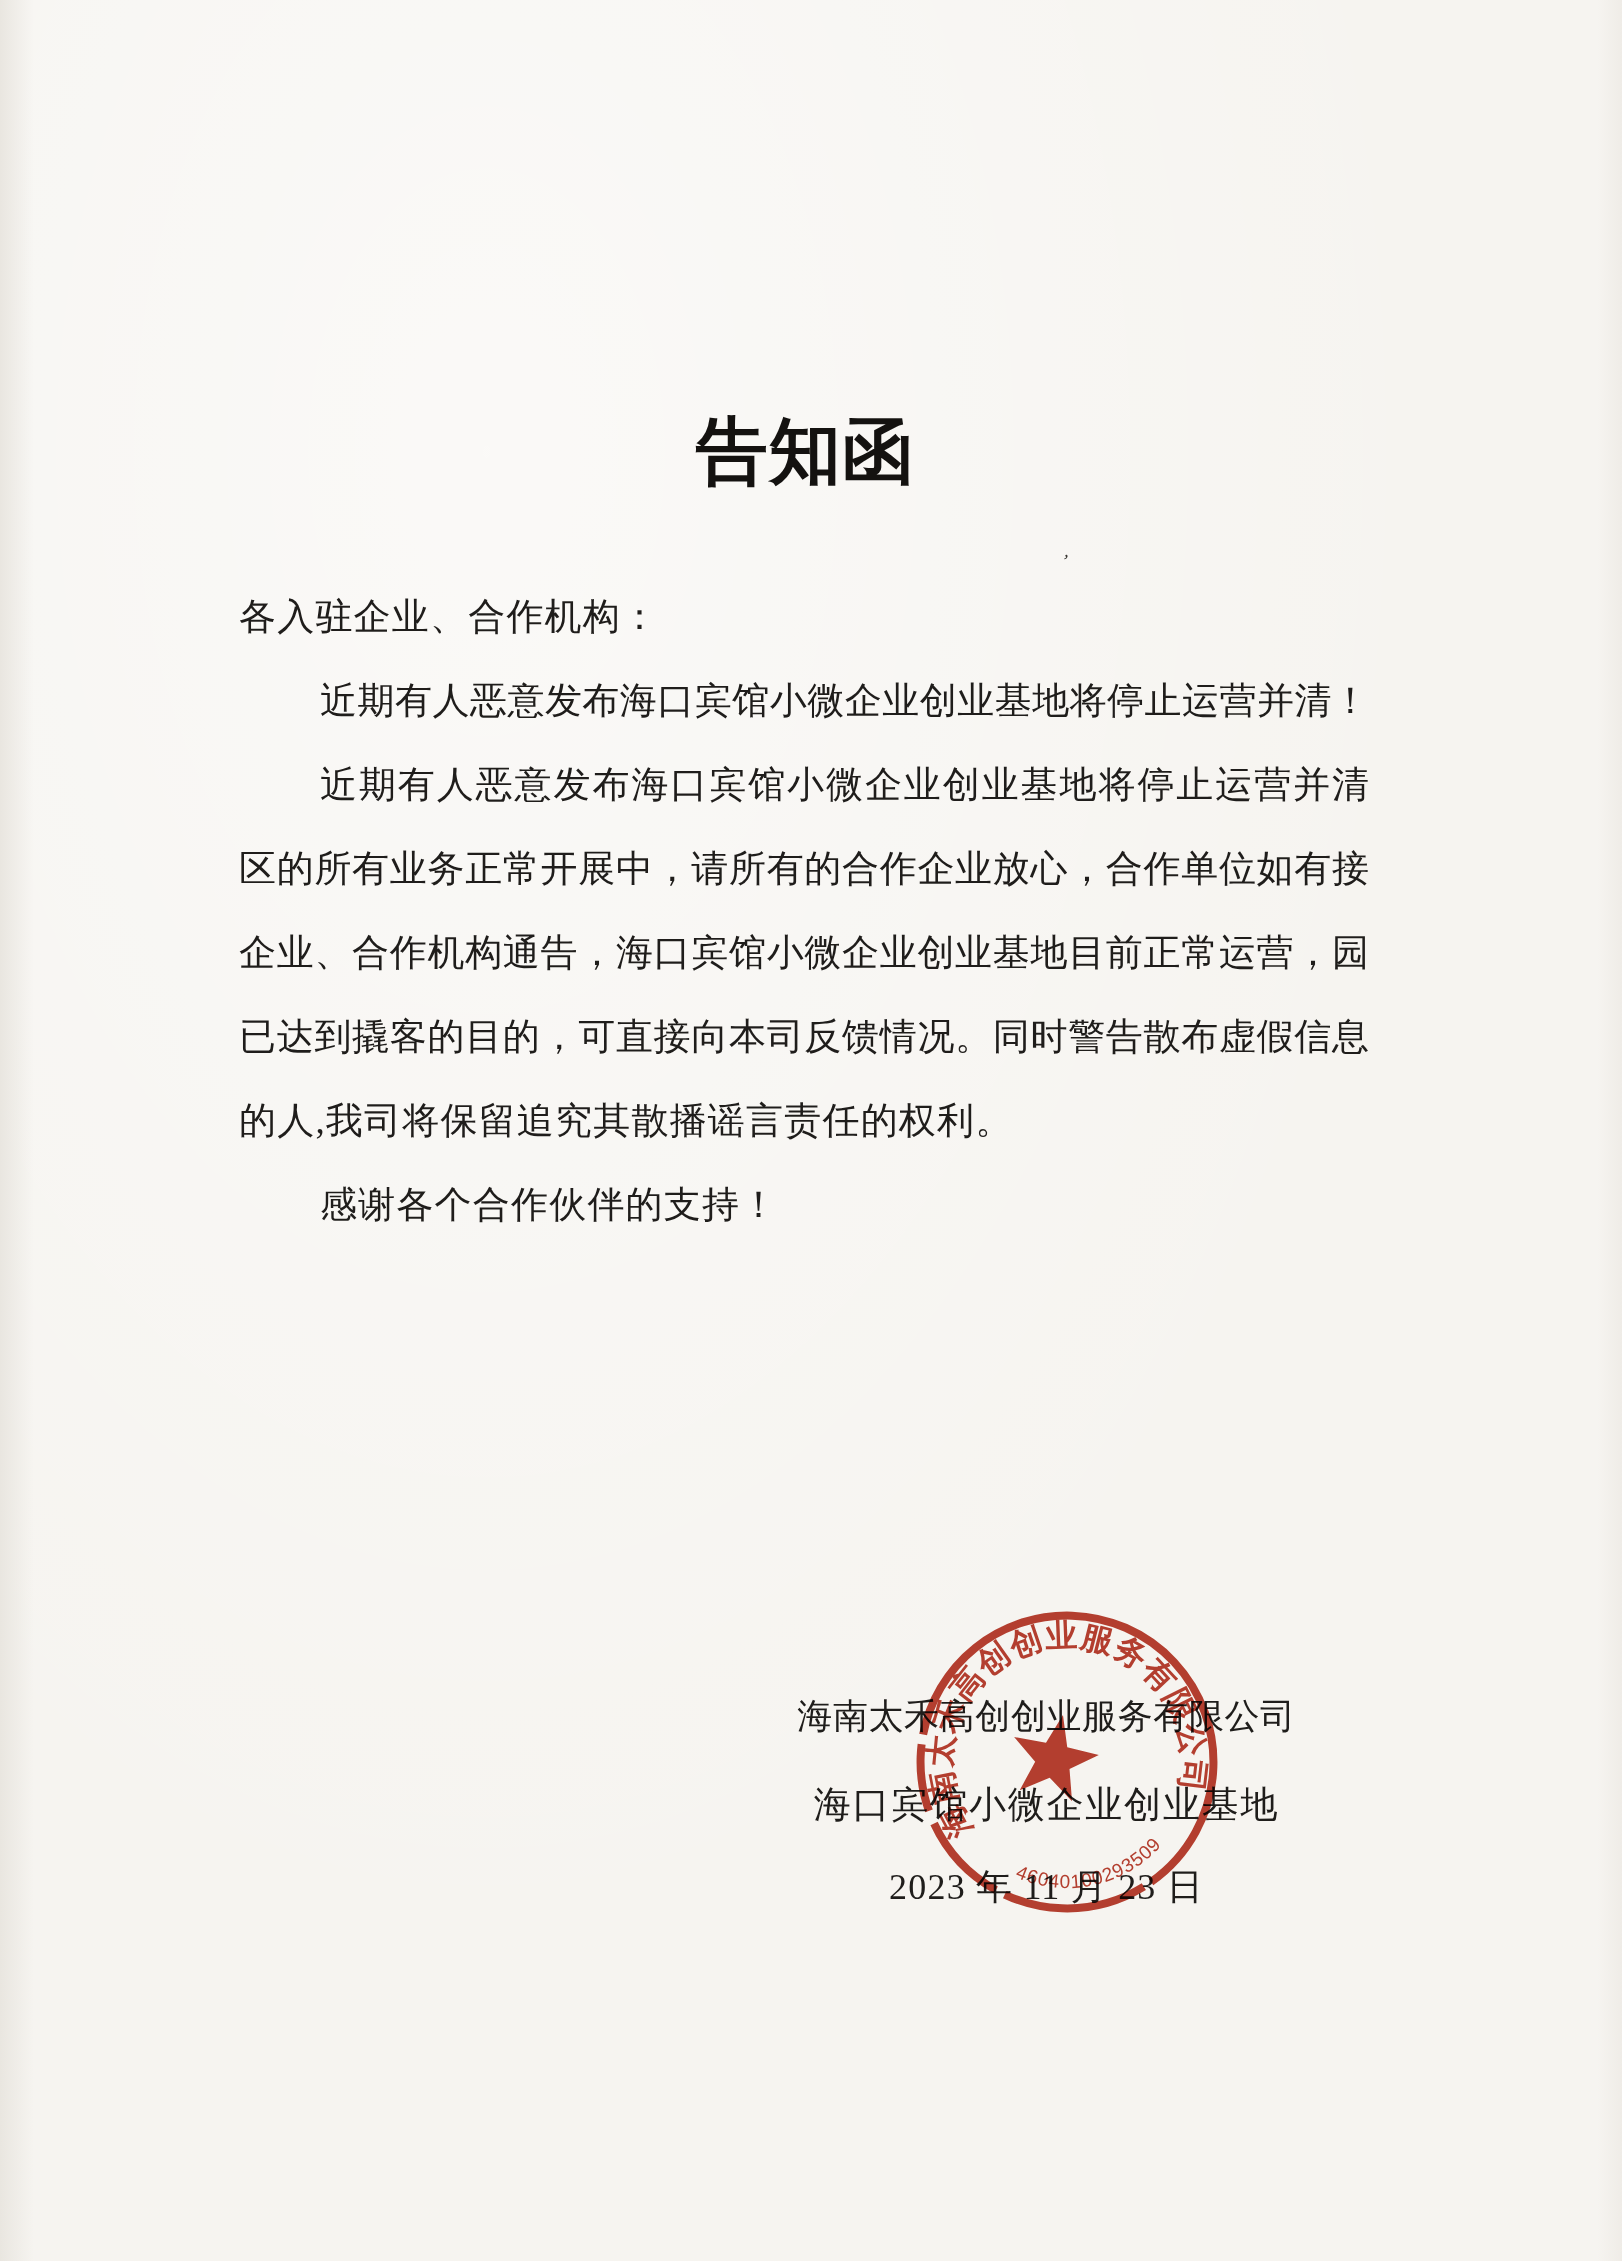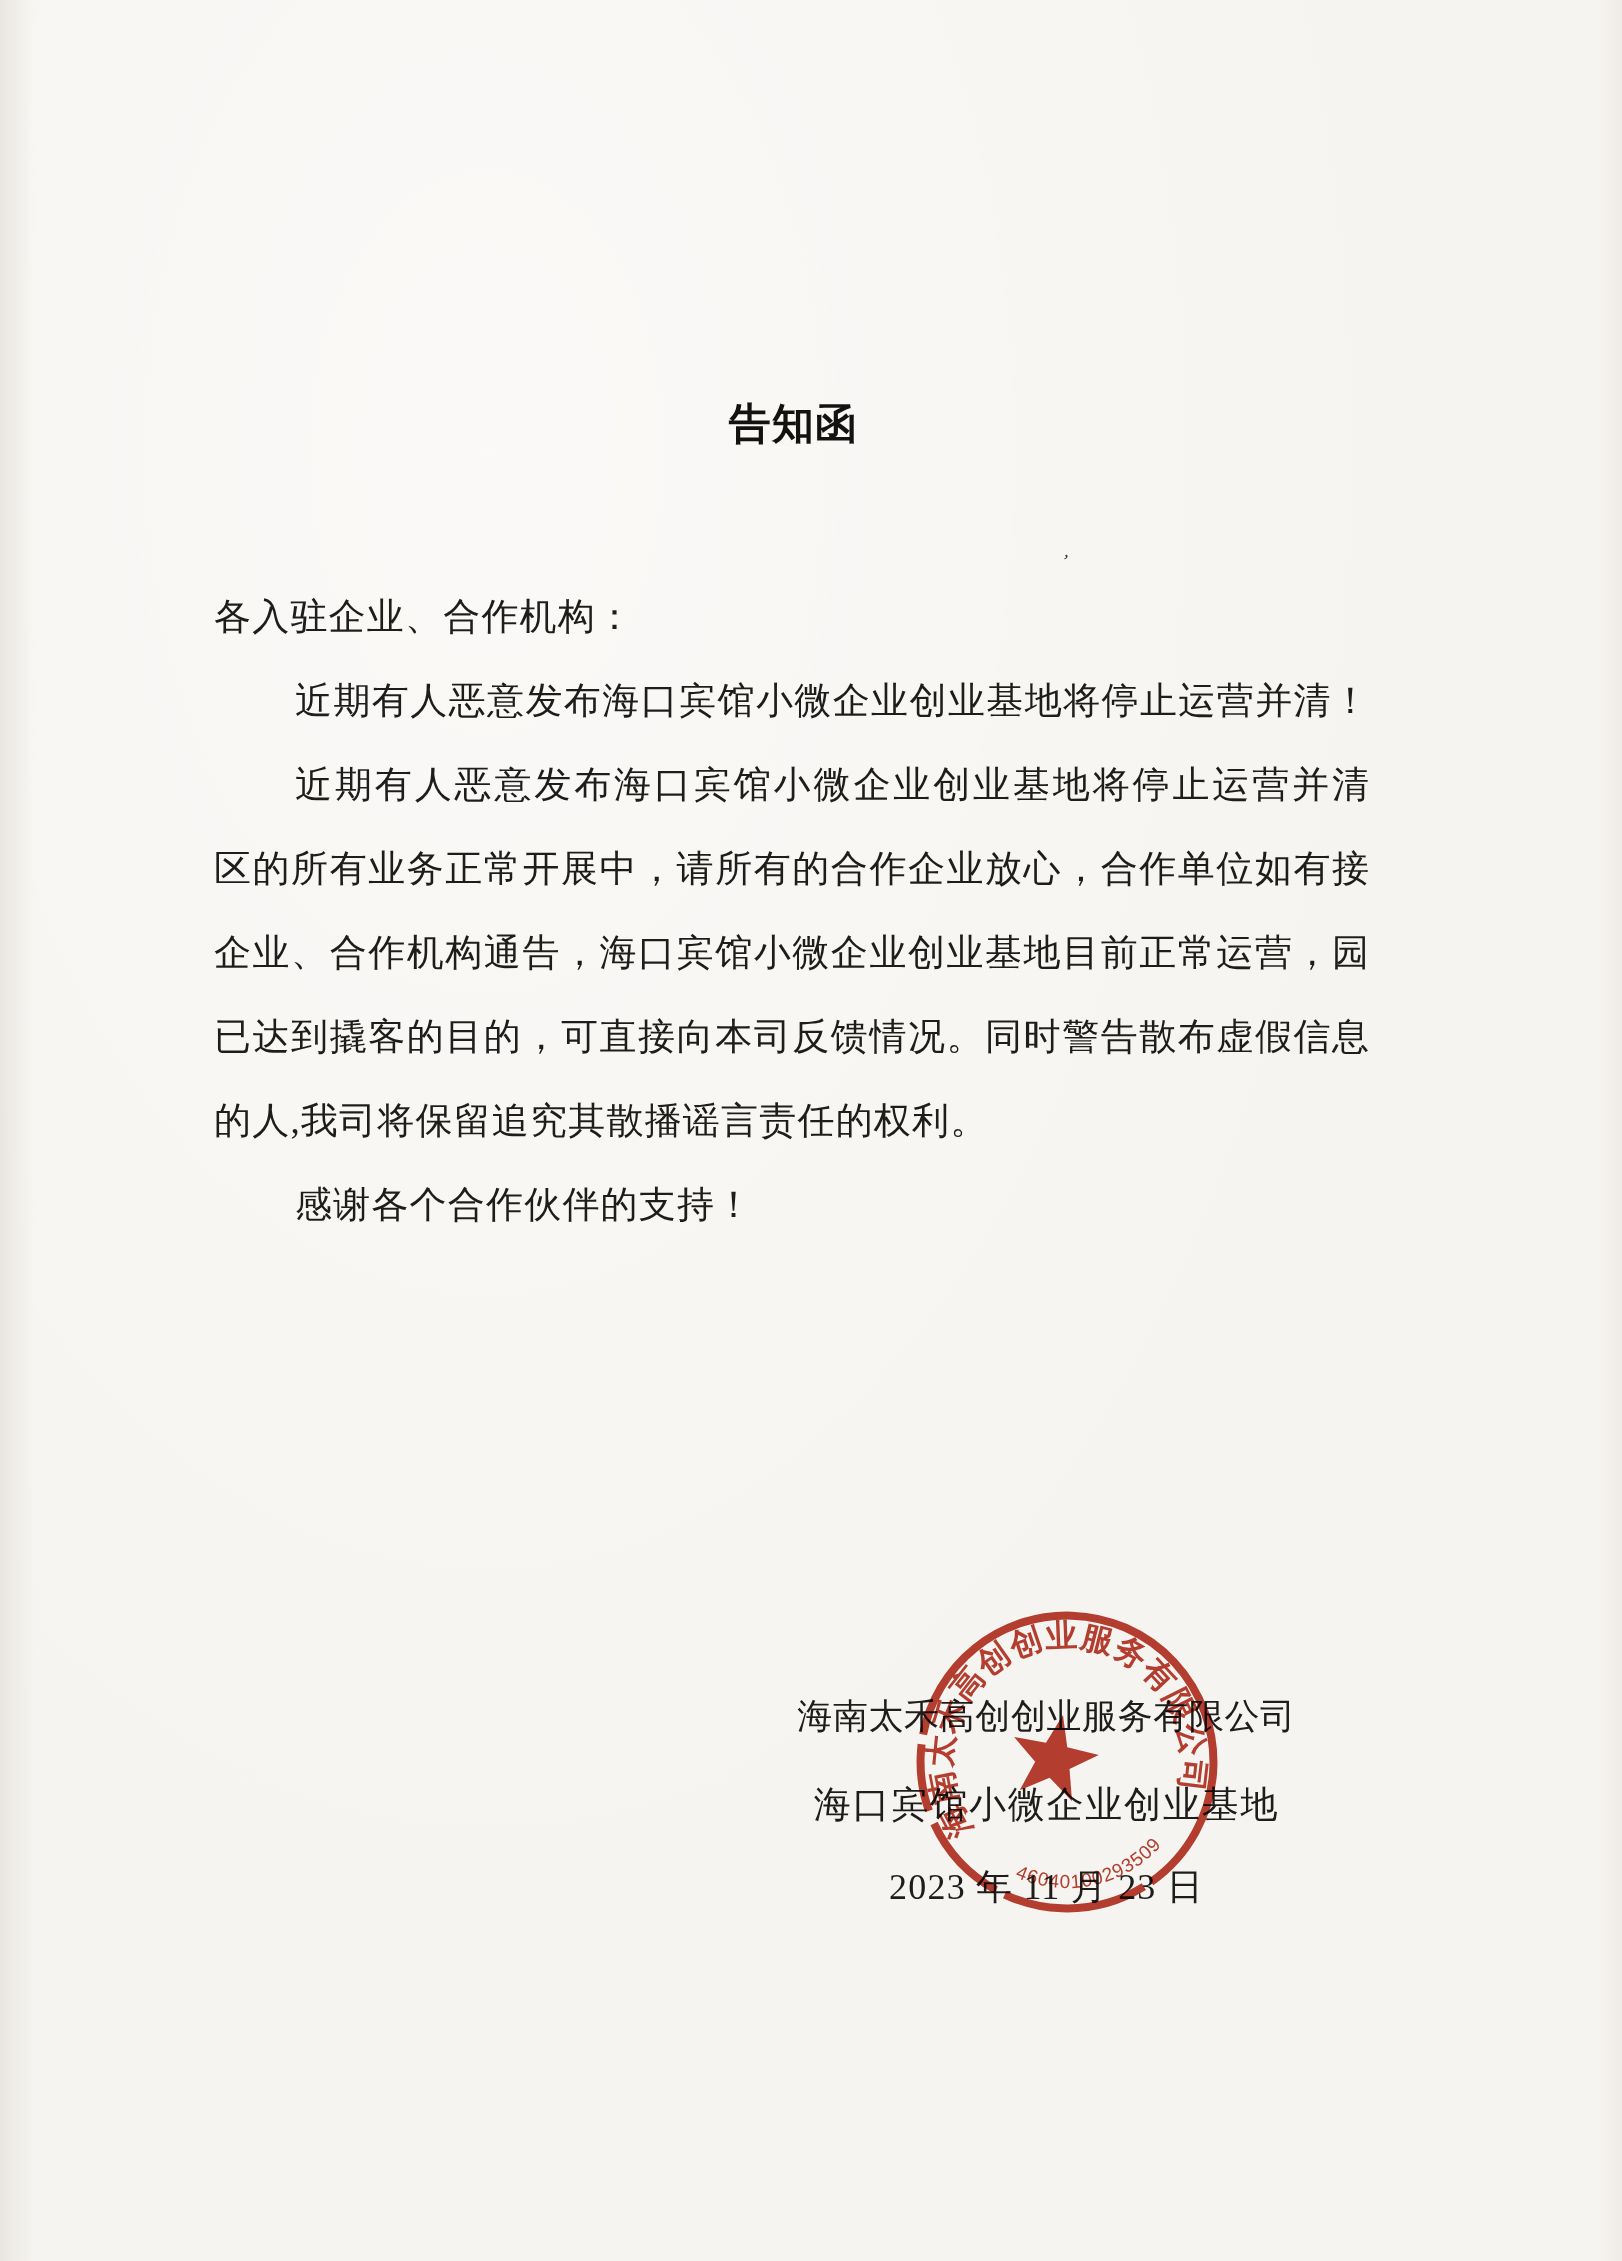--- a/index.html
+++ b/index.html
@@ -12,23 +12,23 @@
       linear-gradient(270deg, #efece7 0px, rgba(239,236,231,0) 24.6px),
       radial-gradient(ellipse at 30% 20%, rgba(255,255,255,.5), rgba(255,255,255,0) 60%),
       #f6f4f0;
     overflow:hidden;
     font-family:"Liberation Serif","DejaVu Serif",serif;
     color:#1f1d1b;
   }
   .title{
     position:absolute;
     top:401px;left:0;width:1587px;
-    margin:0;
+    margin:12px;
     text-align:center;
-    font-size:42px;
+    font-size:72px;
     font-weight:700;
     letter-spacing:1.2px;
     line-height:1.1;
     color:#141210;
   }
   .stray{
     position:absolute;
     left:1062px;top:551px;
     font-size:18.5px;
     color:#3a3733;
@@ -38,20 +38,21 @@
     position:absolute;
     left:214px;top:575px;
     width:1155px;
   }
   .line{
     height:84px;
     line-height:84px;
     font-size:37px;
     letter-spacing:1.2px;
     white-space:nowrap;
+    margin-left:25px;
   }
   .line.fill{
     white-space:normal;
     text-align:justify;
     text-align-last:justify;
     letter-spacing:0;
   }
   .line.indent{ padding-left:81px; }
   .line.fill.indent{ padding-left:81px; }
   .signature{

